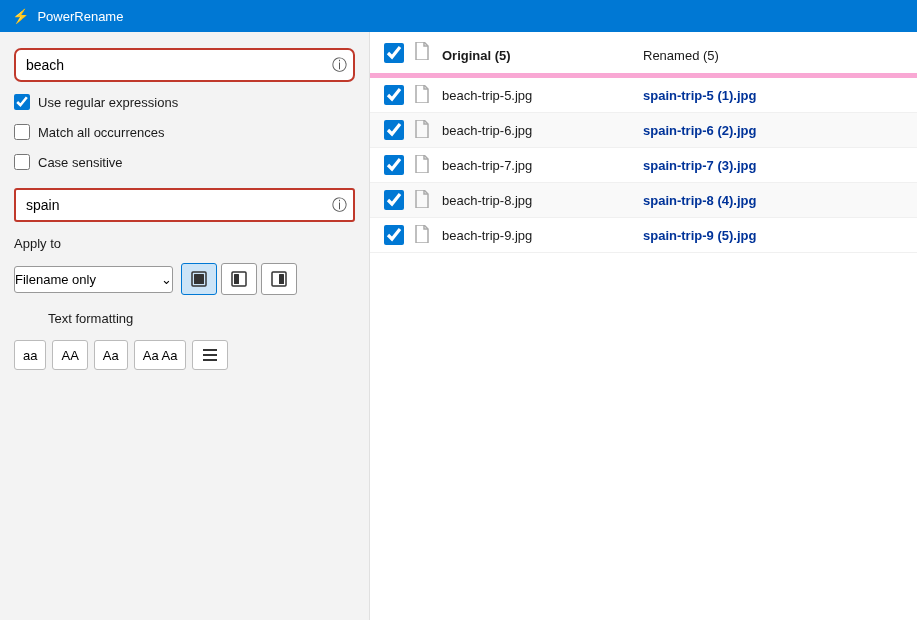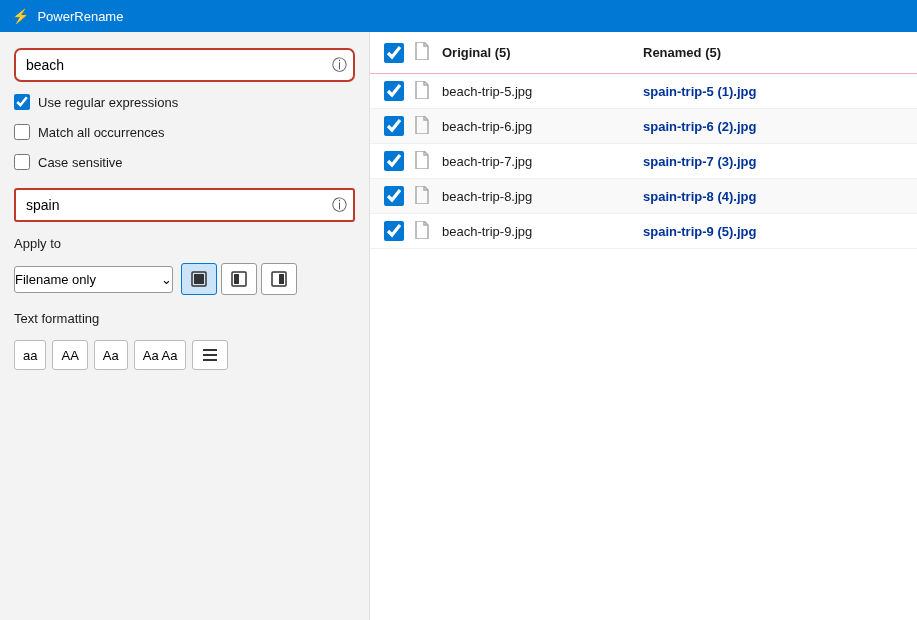--- a/index.html
+++ b/index.html
@@ -151,20 +151,21 @@
     }
     .scope-btn.active {
       background: #cce4f7;
       border-color: #0078d4;
     }
 
     .text-formatting-label {
       font-size: 13px;
       color: #1a1a1a;
       margin-top: 6px;
+      margin-left: 34px;
     }
 
     .format-buttons {
       display: flex;
       gap: 6px;
       margin-top: 4px;
     }
     .fmt-btn {
       border: 1px solid #bbb;
       border-radius: 3px;
@@ -192,23 +193,23 @@
     
     #right-panel {
       flex: 1;
       background: white;
       display: flex;
       flex-direction: column;
     }
 
     .file-list-header {
       display: flex;
-      align-items: center;
+      align-items: flex-end;
       padding: 10px 14px;
-      border-bottom: 1px solid #f9a8d4;
+      border-bottom: 5px solid #f9a8d4;
       background: white;
     }
     .header-checkbox {
       width: 20px;
       height: 20px;
       accent-color: #0078d4;
       cursor: pointer;
       margin-right: 10px;
     }
     .file-icon-header {
@@ -218,21 +219,21 @@
     }
     .col-original {
       flex: 1;
       font-size: 13px;
       font-weight: 600;
       color: #1a1a1a;
     }
     .col-renamed {
       width: 260px;
       font-size: 13px;
-      font-weight: 700;
+      font-weight: 400;
       color: #1a1a1a;
       text-align: left;
     }
 
     .file-row {
       display: flex;
       align-items: center;
       padding: 7px 14px;
       border-bottom: 1px solid #f0f0f0;
       background: white;

